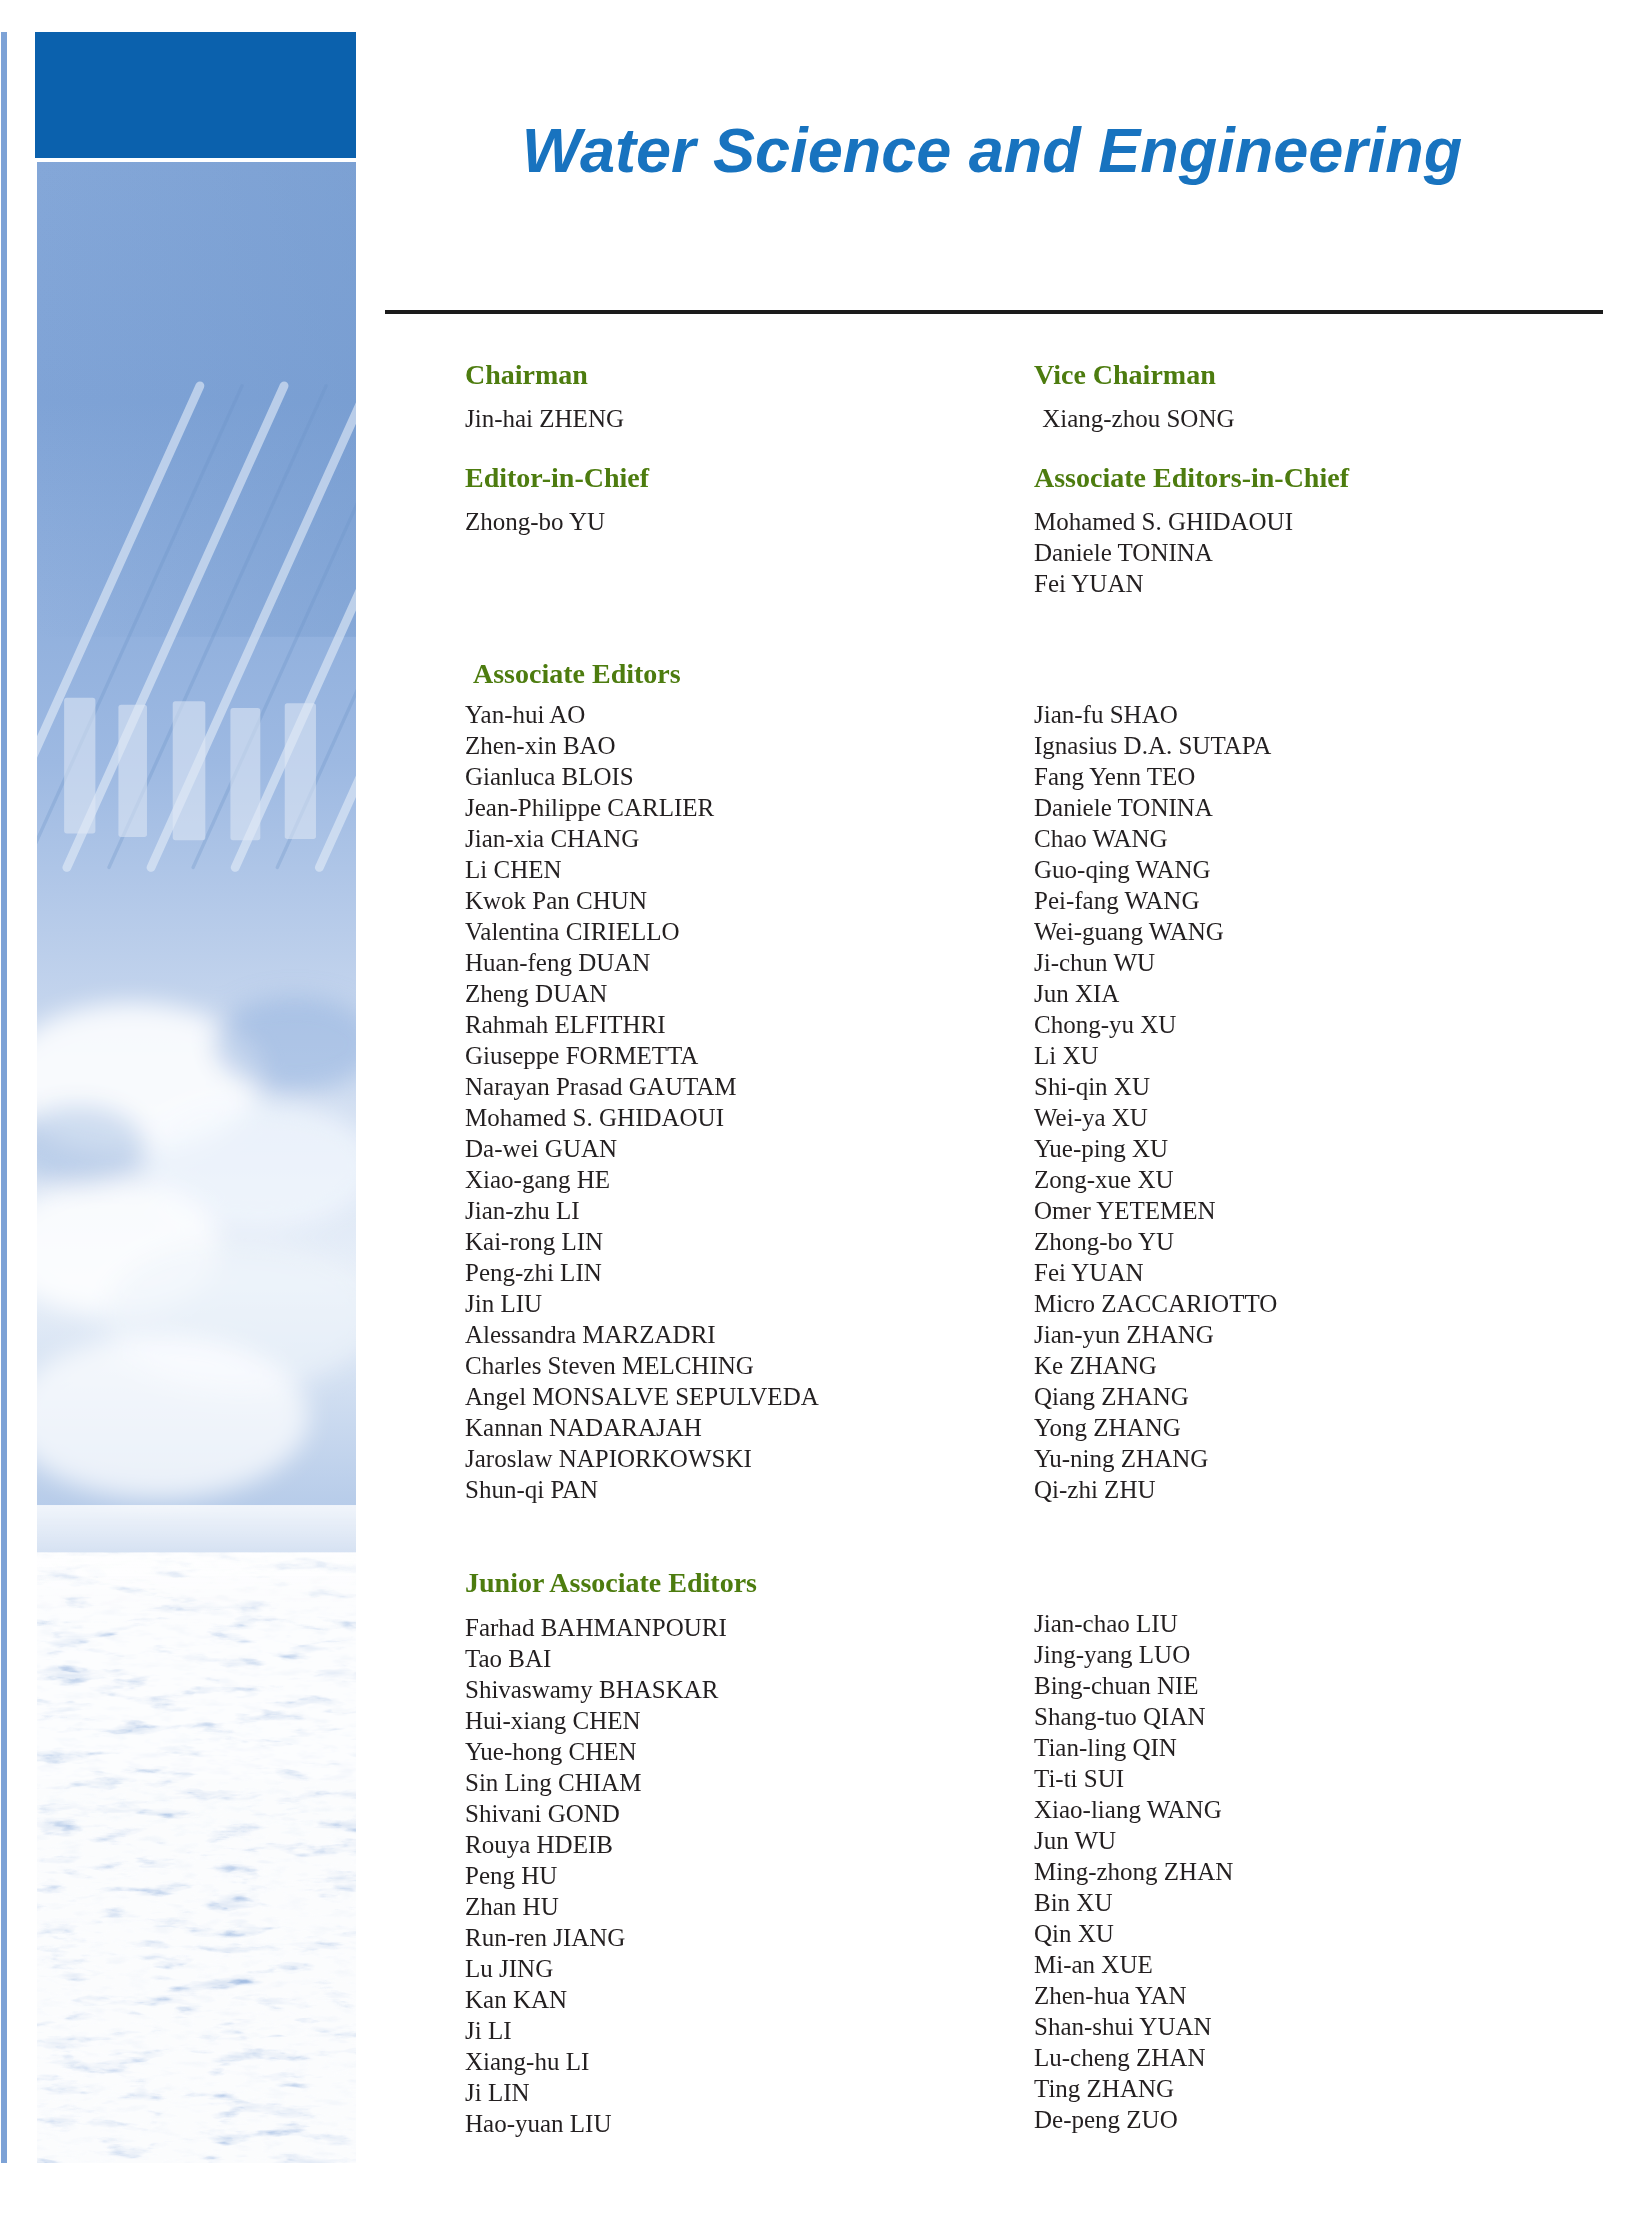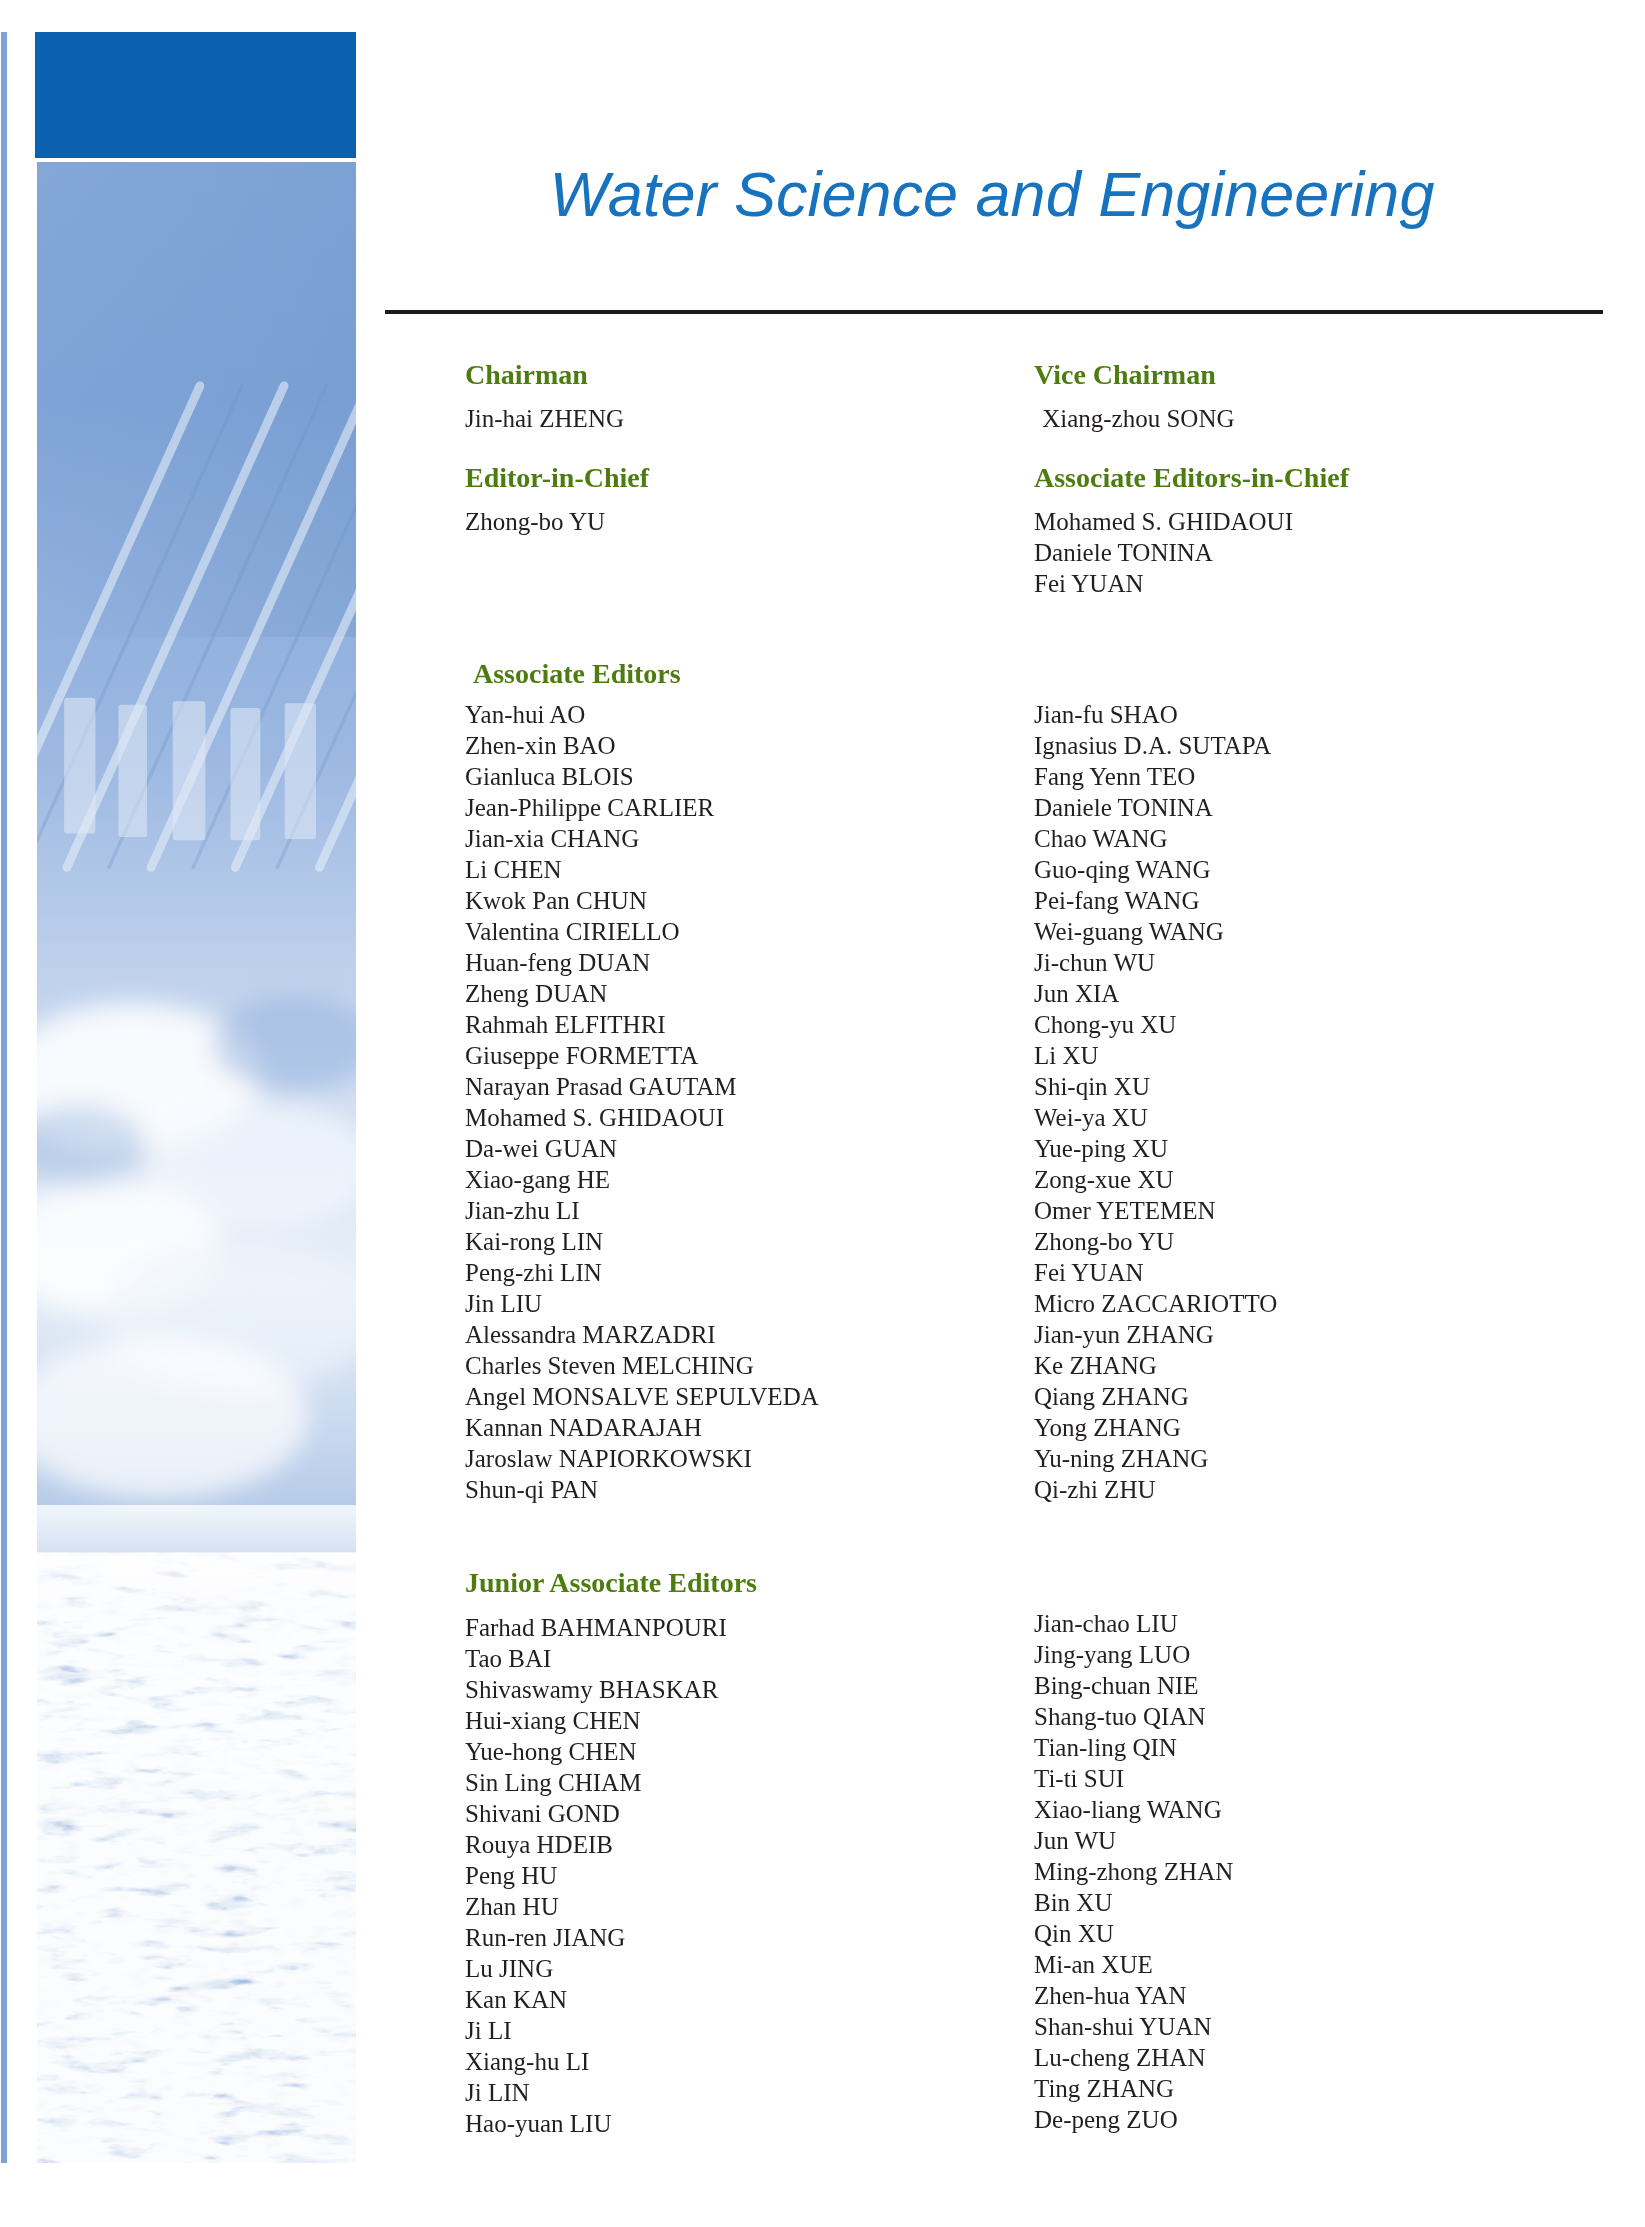--- a/index.html
+++ b/index.html
@@ -33,21 +33,21 @@
 
   .title-wrap {
     position: absolute;
     left: 383px; top: 113px;
     width: 1218px;
     text-align: center;
     color: #1873bf;
     font-family: "Liberation Sans", sans-serif;
   }
   .title-line1 { font-size: 63px; font-weight: bold; line-height: 68px; }
-  .title-line2 { font-size: 63px; font-weight: normal; font-style: italic; line-height: 75px; margin-top: 44px; }
+  .title-line2 { font-size: 63px; font-weight: bold; font-style: italic; line-height: 75px; }
   .title-rule {
     position: absolute;
     left: 385px; top: 310px;
     width: 1218px; height: 4.1px;
     background: #1b1b1b;
   }
 
   .section { position: absolute; }
   .sec-heading {
     font-family: "Liberation Serif", serif;

